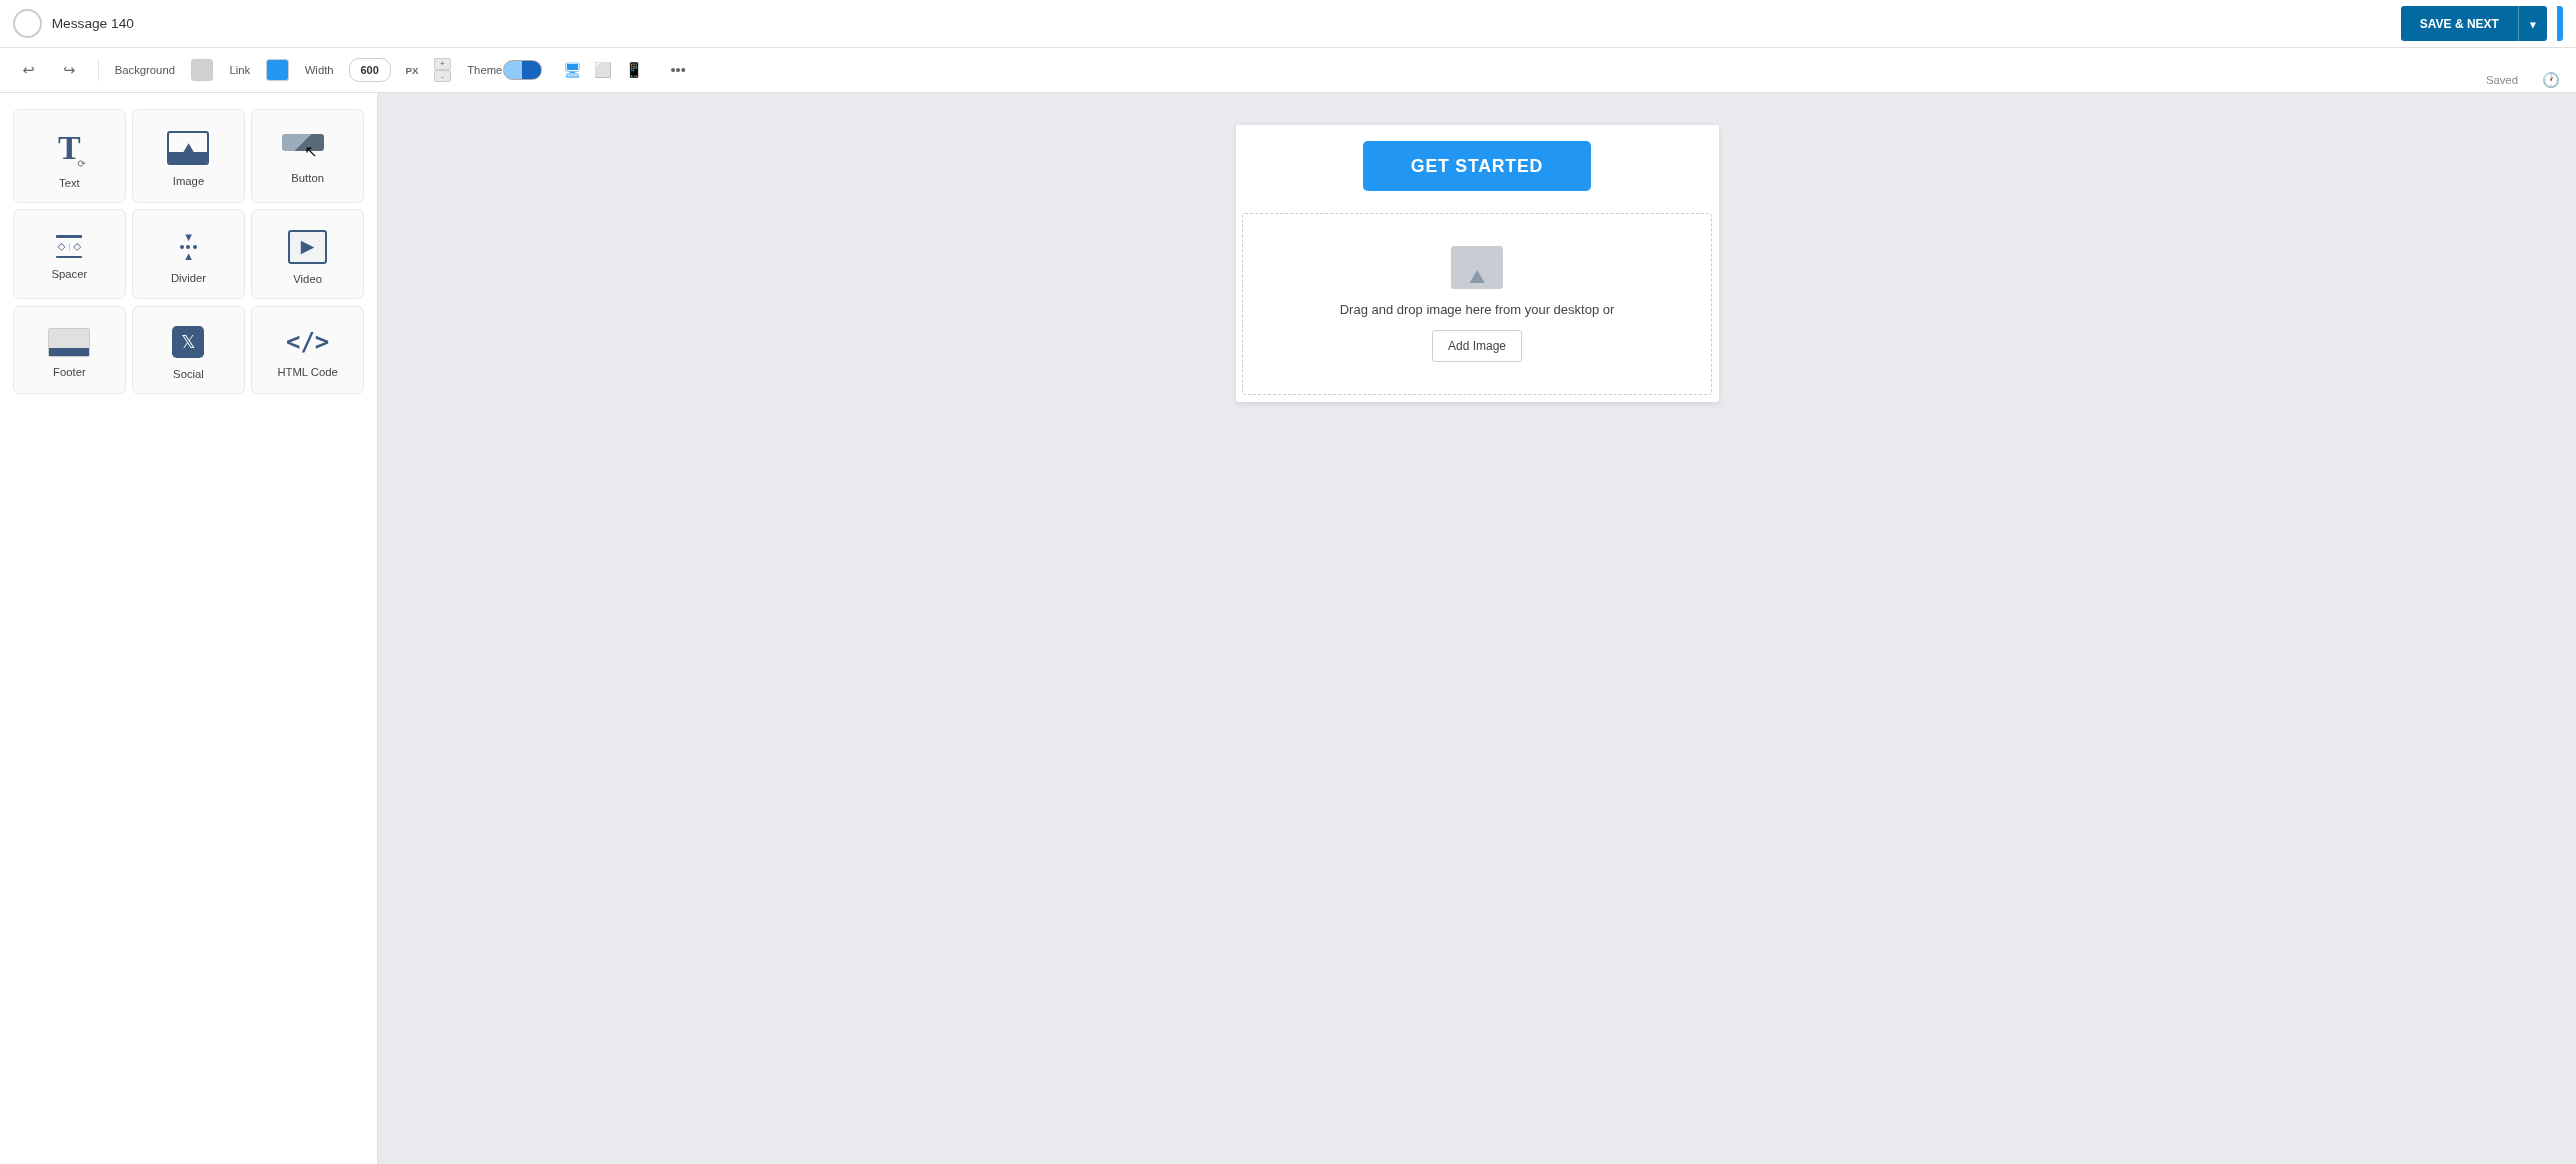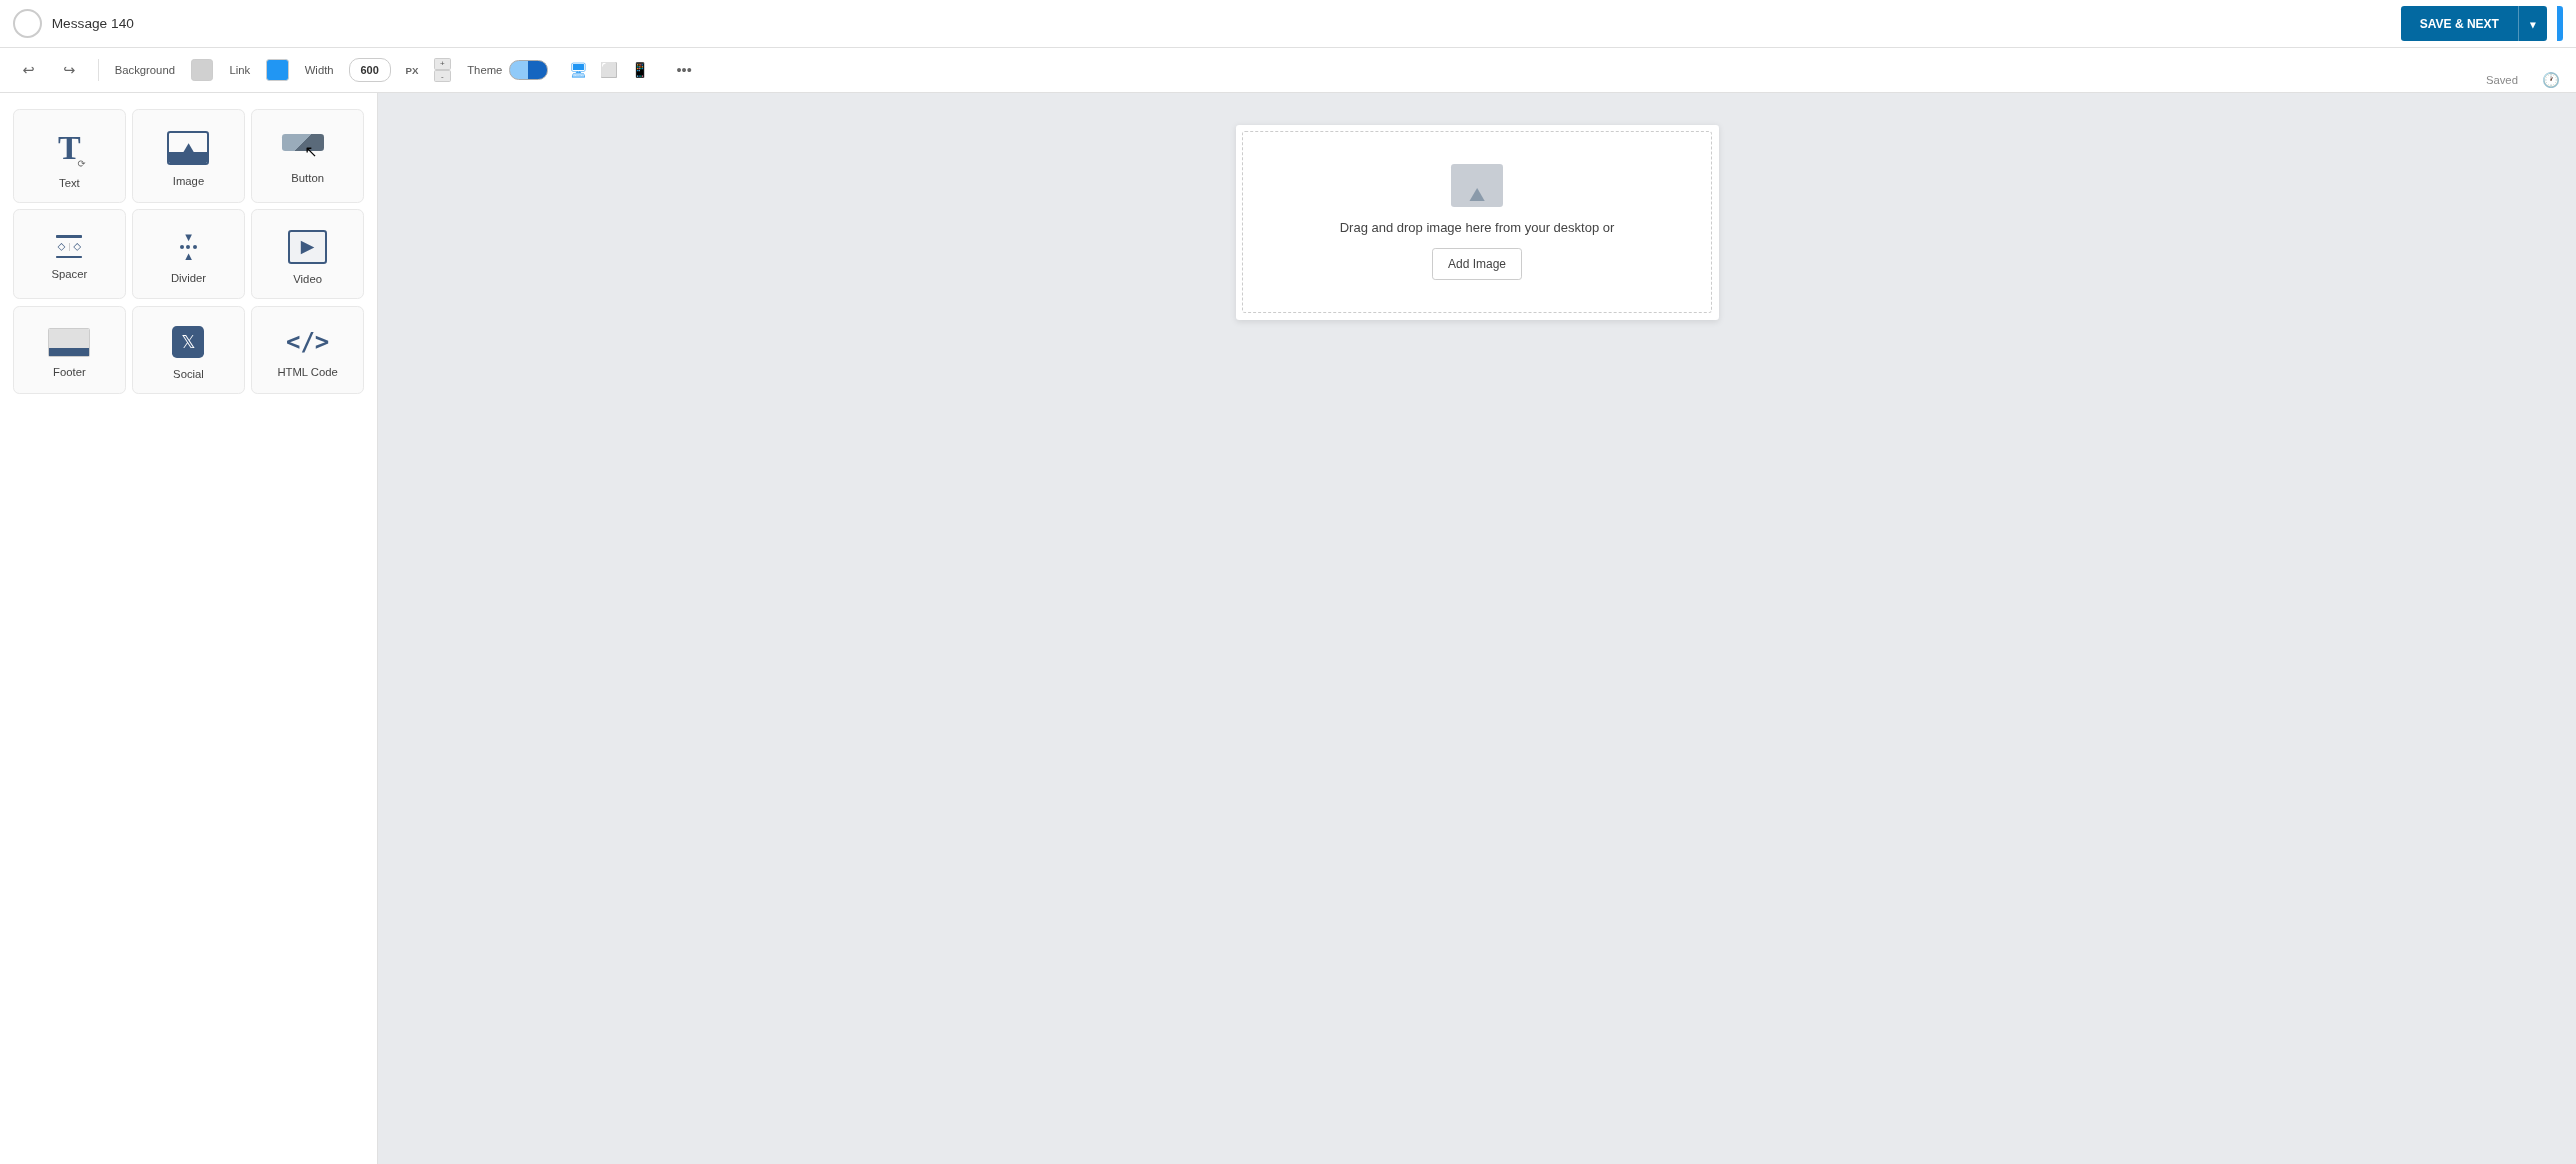--- a/index.html
+++ b/index.html
@@ -50,21 +50,21 @@
     .width-unit { font-size: 9.7px; color: #666; font-weight: 600; }
     .stepper { display: flex; flex-direction: column; gap: 0.8px; }
     .stepper-btn {
       width: 17.7px; height: 11.3px; background: #e8e8e8;
       border: 0.8px solid #ccc; cursor: pointer; font-size: 8px;
       display: flex; align-items: center; justify-content: center;
       border-radius: 1.6px; color: #555;
     }
 
     .theme-toggle {
-      display: flex; align-items: center; gap: 7px;
+      display: flex; align-items: center; gap: 1px;
     }
     .theme-switch {
       width: 39px; height: 19.3px; border-radius: 9.7px;
       background: linear-gradient(to right, #90CAF9 50%, #1565C0 50%);
       position: relative; cursor: pointer; border: 0.8px solid #aaa;
     }
 
     .device-btns { display: flex; gap: 3.2px; }
     .device-btn {
       background: none; border: none; cursor: pointer;
@@ -365,20 +365,23 @@
           <span class="block-label">HTML Code</span>
         </div>
 
       </div>
     </div>
   </div>
 
   <div class="canvas-area">
     <div class="email-canvas">
 
+      <div class="canvas-get-started">
+        <button class="get-started-btn">GET STARTED</button>
+      </div>
 
       <div class="canvas-image-block">
         <div class="img-icon-bg">
           <span class="img-icon-mountain">⛰</span>
         </div>
         <span class="image-drop-text">Drag and drop image here from your desktop or</span>
         <button class="add-image-btn">Add Image</button>
       </div>
 
     </div>

